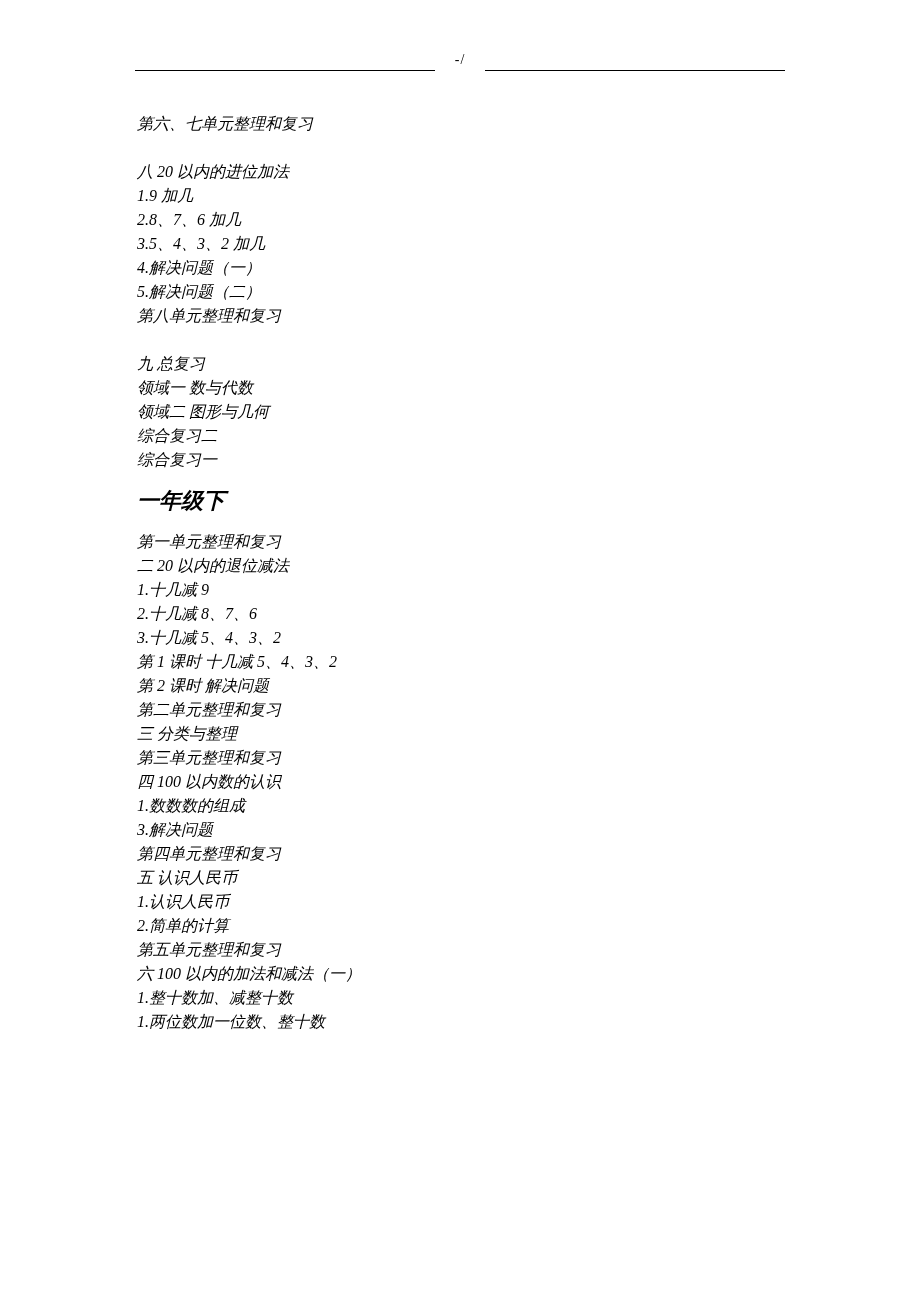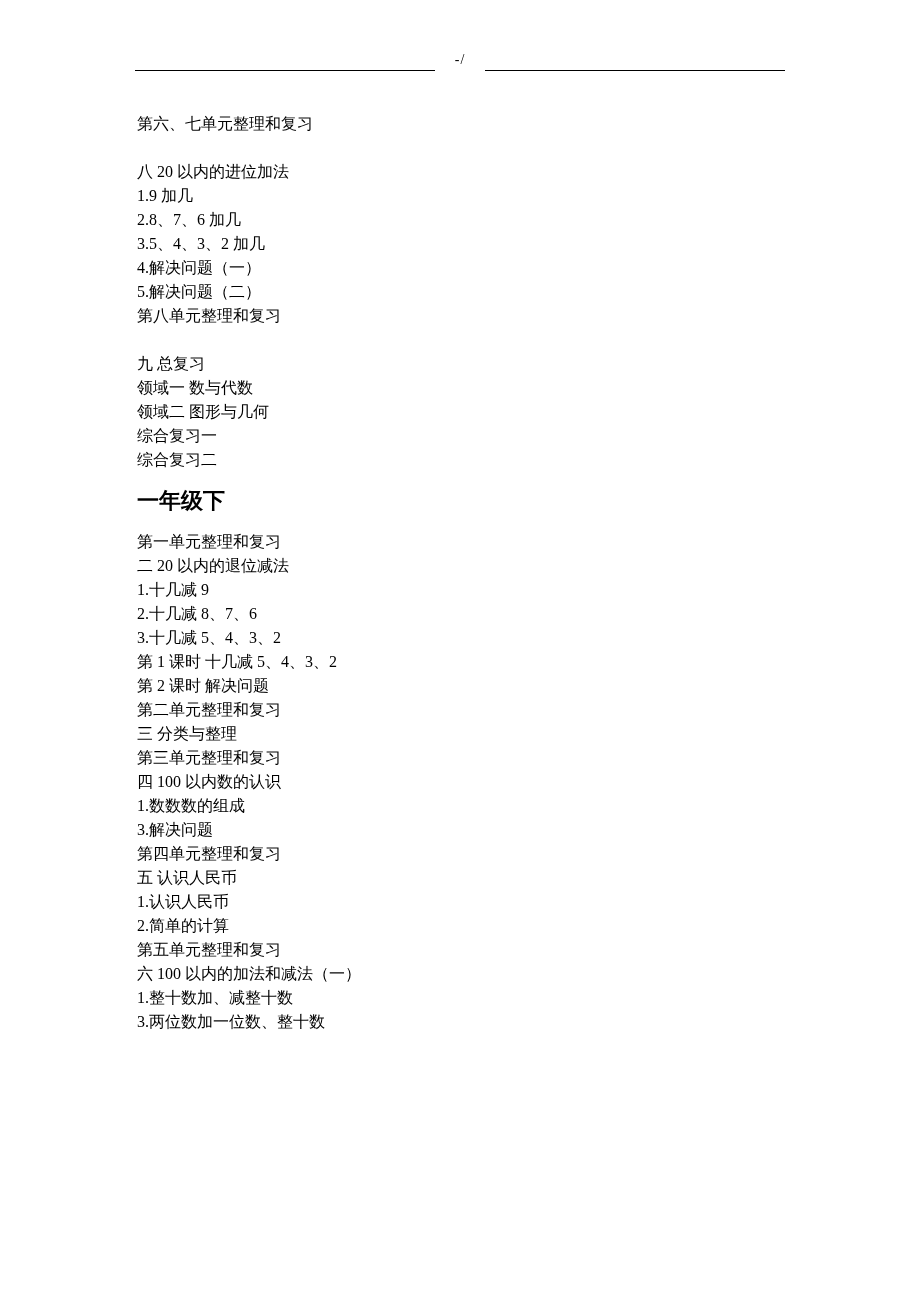--- a/index.html
+++ b/index.html
@@ -39,20 +39,21 @@
   .header-line .rule-left {
     left: 0;
     width: 300px;
   }
   .header-line .rule-right {
     right: 0;
     width: 300px;
   }
   .content {
     padding-left: 2px;
+    font-style: italic;
   }
   .para {
     font-size: 16px;
     line-height: 24px;
     color: #000;
     margin: 0;
     white-space: pre;
   }
   .spacer {
     height: 24px;
@@ -88,22 +89,22 @@
     <p class="para">3.5、4、3、2 加几</p>
     <p class="para">4.解决问题（一）</p>
     <p class="para">5.解决问题（二）</p>
     <p class="para">第八单元整理和复习</p>
 
     <div class="spacer"></div>
 
     <p class="para">九 总复习</p>
     <p class="para">领域一 数与代数</p>
     <p class="para">领域二 图形与几何</p>
+    <p class="para">综合复习二</p>
     <p class="para">综合复习一</p>
-    <p class="para">综合复习二</p>
 
     <h2 class="heading2">一年级下</h2>
 
     <p class="para">第一单元整理和复习</p>
     <p class="para">二 20 以内的退位减法</p>
     <p class="para">1.十几减 9</p>
     <p class="para">2.十几减 8、7、6</p>
     <p class="para">3.十几减 5、4、3、2</p>
     <p class="para">第 1 课时 十几减 5、4、3、2</p>
     <p class="para">第 2 课时 解决问题</p>
@@ -113,16 +114,16 @@
     <p class="para">四 100 以内数的认识</p>
     <p class="para">1.数数数的组成</p>
     <p class="para">3.解决问题</p>
     <p class="para">第四单元整理和复习</p>
     <p class="para">五 认识人民币</p>
     <p class="para">1.认识人民币</p>
     <p class="para">2.简单的计算</p>
     <p class="para">第五单元整理和复习</p>
     <p class="para">六 100 以内的加法和减法（一）</p>
     <p class="para">1.整十数加、减整十数</p>
-    <p class="para">3.两位数加一位数、整十数</p>
+    <p class="para">1.两位数加一位数、整十数</p>
 
   </div>
 </div>
 
 </body></html>

